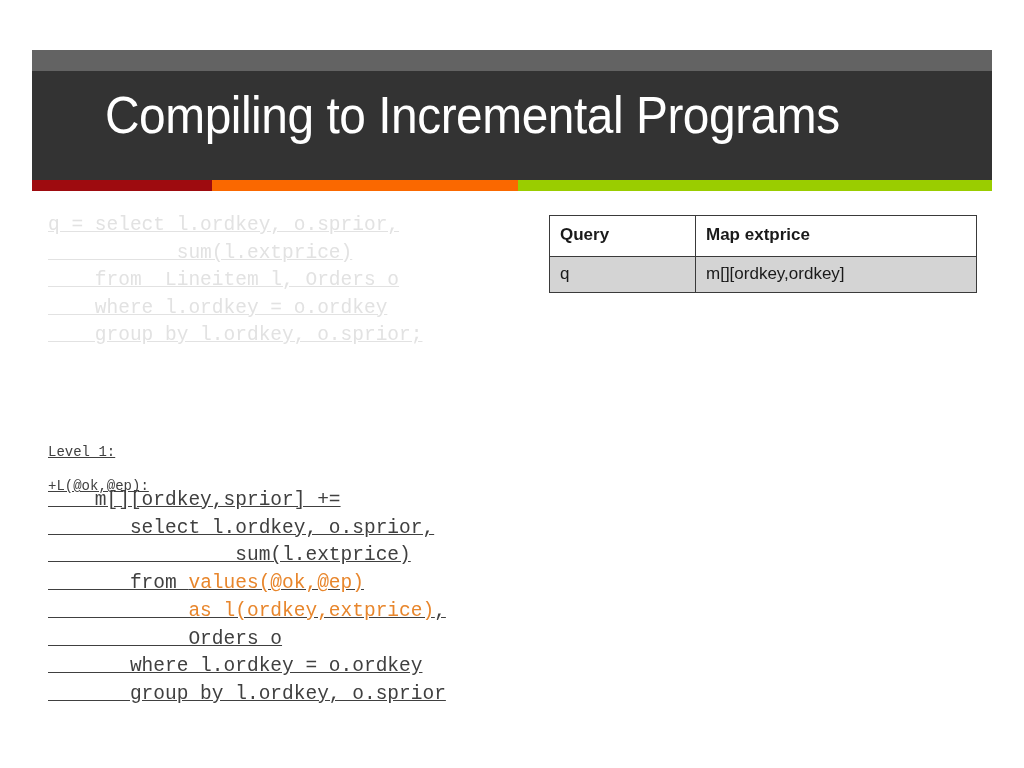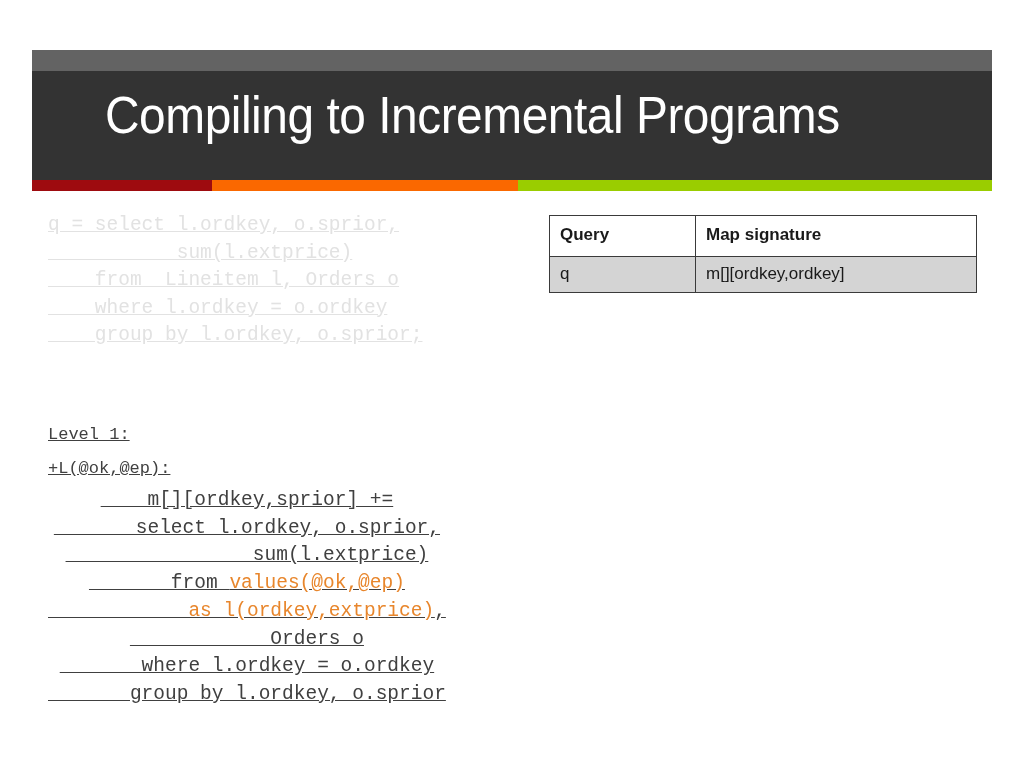--- a/index.html
+++ b/index.html
@@ -79,33 +79,32 @@
   #faded-query {
     left: 48px;
     top: 212px;
     font-size: 19.5px;
     line-height: 27.5px;
     color: #E2E2E2;
   }
 
   #level-label {
     left: 48px;
-    top: 418px;
-    font-size: 17px;
+    top: 435px;
+    font-size: 14px;
     line-height: 34px;
     color: #404040;
   }
 
   #incremental-code {
     left: 48px;
     top: 487px;
     font-size: 19.5px;
     line-height: 27.7px;
     color: #404040;
-    text-align: center;
   }
   #incremental-code .hl {
     color: #E8862C;
   }
 
   
   #map-table {
     position: absolute;
     left: 549px;
     top: 215px;
@@ -159,21 +158,21 @@
     group by l.ordkey, o.sprior;</div>
 
 <table id="map-table">
   <colgroup>
     <col class="c-query">
     <col class="c-sig">
   </colgroup>
   <thead>
     <tr>
       <th>Query</th>
-      <th>Map signature</th>
+      <th>Map extprice</th>
     </tr>
   </thead>
   <tbody>
     <tr>
       <td>q</td>
       <td>m[][ordkey,ordkey]</td>
     </tr>
   </tbody>
 </table>
 

